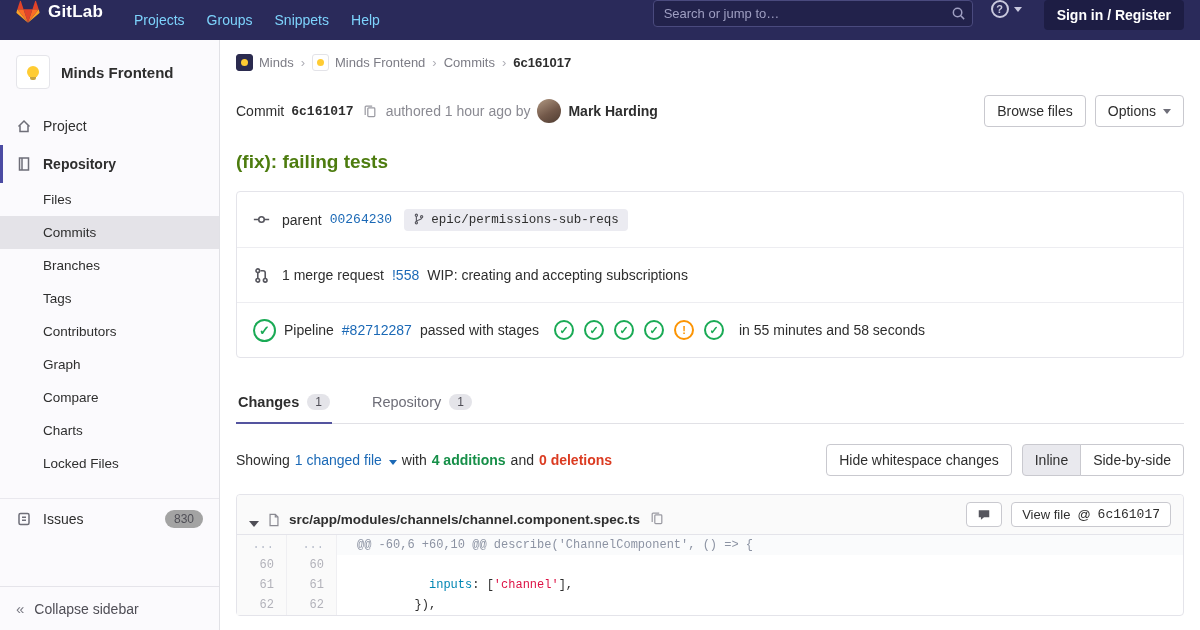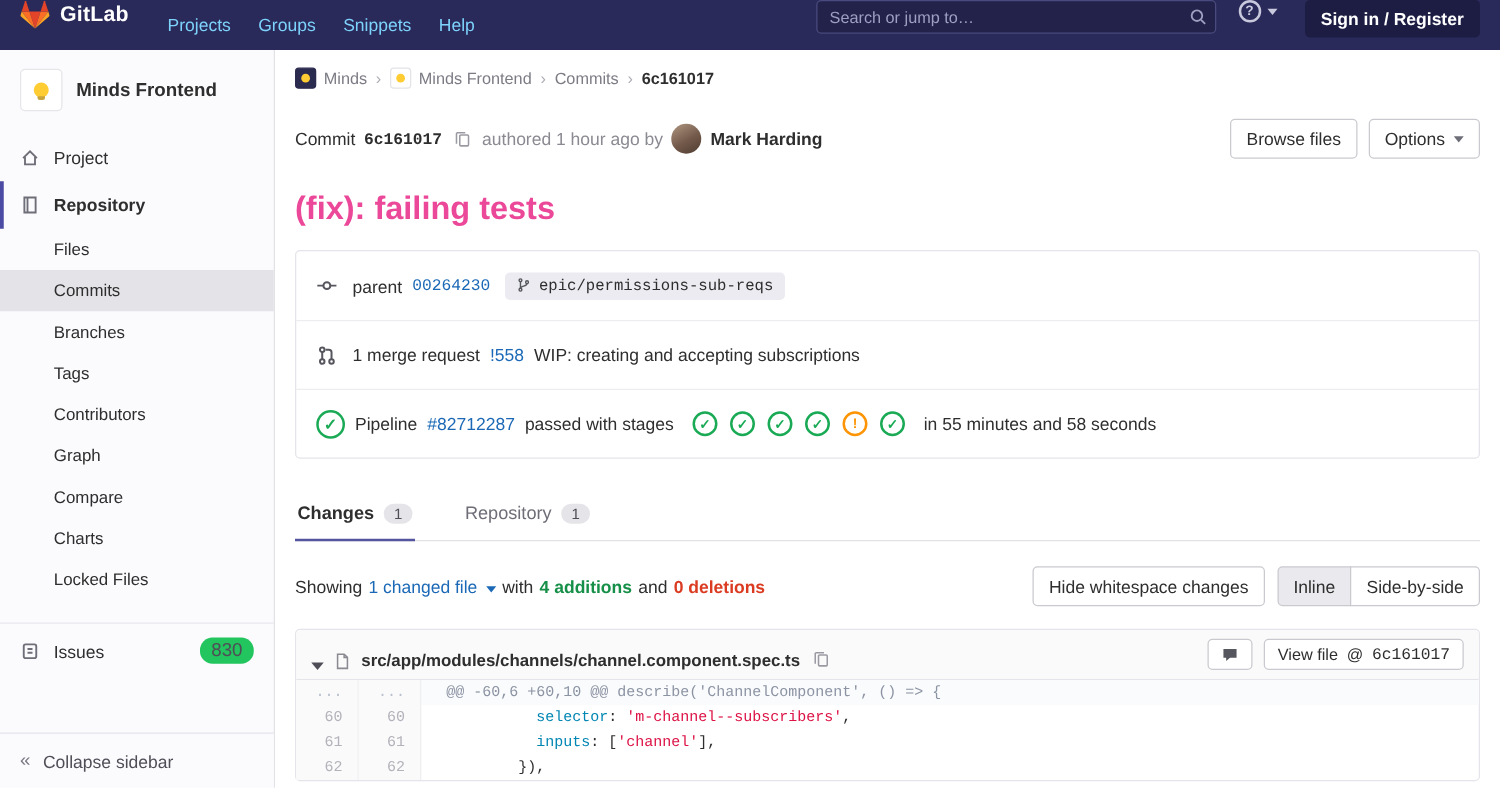--- a/index.html
+++ b/index.html
@@ -33,21 +33,21 @@
   .bulb::after{content:"";position:absolute;left:3px;top:11px;width:6px;height:3px;background:#c9a43e;border-radius:0 0 2px 2px}
   .context-title{font-weight:bold;font-size:15px;color:#2e2e2e}
   .nav-list{list-style:none;margin-top:4px}
   .nav-item{display:flex;align-items:center;gap:11px;padding:11px 16px;font-size:14px;color:#2e2e2e;cursor:pointer}
   .nav-item .icon{color:#6e6e78;display:flex;width:16px;flex:none}
   .nav-item.active-section{border-left:3px solid #4b4ba3;padding-left:13px;font-weight:bold}
   .sub-list{list-style:none;padding-bottom:6px}
   .sub-list li{padding:9px 16px 9px 43px;font-size:13.5px;color:#2e2e2e;cursor:pointer}
   .sub-list li.active{background:#e4e3e8}
   .issues-wrap{border-top:1px solid #e9e8ee;margin-top:12px}
-  .count-badge{margin-left:auto;background:#22c55e;color:#4f4e56;border-radius:10px;padding:2px 9px;font-size:15px}
+  .count-badge{margin-left:auto;background:#a3a3a3;color:#4f4e56;border-radius:10px;padding:2px 9px;font-size:12px}
   .collapse-btn{position:absolute;bottom:0;left:0;right:0;border-top:1px solid #e5e4ea;padding:13px 16px;display:flex;align-items:center;gap:10px;color:#4f4e56;font-size:14px;cursor:pointer;background:#fbfafd}
   .collapse-icon::before{content:"«";color:#7a7a84;font-size:15px}
 
   
   .main{margin-left:220px;padding:10px 16px 0;background:#fff}
   .breadcrumb{display:flex;align-items:center;gap:7px;font-size:13px;color:#7c7c85;padding:4px 0 10px}
   .crumb{display:flex;align-items:center;gap:6px;cursor:pointer}
   .crumb-avatar{width:17px;height:17px;border-radius:3px;border:1px solid #e3e3e8;background:#fff;display:flex;align-items:center;justify-content:center;flex:none}
   .crumb-avatar.dark{background:#2b2b4f;border-color:#2b2b4f}
   .crumb-avatar .bulb{width:7px;height:7px}
@@ -59,21 +59,21 @@
   .commit-label{color:#2e2e2e}
   .commit-sha{font-weight:bold;font-size:13px;color:#2e2e2e}
   .icon-btn{background:none;border:none;color:#9a9aa2;cursor:pointer;display:flex;align-items:center;padding:2px}
   .muted{color:#8a8a92}
   .author-avatar{width:24px;height:24px;border-radius:50%;background:linear-gradient(150deg,#a08773 15%,#73594a 55%,#4e3c31);flex:none}
   .author-name{font-weight:bold;color:#2e2e2e}
   .commit-actions{margin-left:auto;display:flex;gap:9px}
   .btn{background:#fff;border:1px solid #c9c9cf;border-radius:4px;color:#2e2e2e;font-size:14px;padding:7px 12px;cursor:pointer;font-family:"Liberation Sans",sans-serif;display:inline-flex;align-items:center;gap:7px}
   .btn .caret{color:#6e6e78}
 
-  .commit-title{font-size:26px;font-weight:bold;color:#ec4899;margin:24px 0 18px}
+  .commit-title{font-size:19px;font-weight:bold;color:#4d7c0f;margin:24px 0 18px}
 
   .info-box{border:1px solid #e4e4ea;border-radius:4px}
   .info-row{display:flex;align-items:center;gap:8px;padding:0 16px;height:55px}
   .info-row + .info-row{border-top:1px solid #ededf1}
   .info-row .row-icon{color:#56565e;display:flex;margin-right:4px}
   .link{color:#1b69b6;text-decoration:none;cursor:pointer}
   .sha-link{font-size:13px}
   .ref-badge{display:inline-flex;align-items:flex-start;gap:6px;background:#ebebf1;border-radius:4px;padding:4px 9px;font-size:12.5px;color:#2e2e2e;margin-left:4px;cursor:pointer}
   .ref-badge .icon{color:#56565e;display:flex}
 
@@ -372,21 +372,20 @@
 
     <div class="diff">
       <div class="diff-row meta">
         <span class="ln">...</span>
         <span class="ln">...</span>
         <span class="code">@@ -60,6 +60,10 @@ describe('ChannelComponent', () =&gt; {</span>
       </div>
       <div class="diff-row">
         <span class="ln">60</span>
         <span class="ln">60</span>
-        <span class="code"><span>          </span><span class="tok-key">selector</span><span>: </span><span></span><span class="tok-str">'m-channel--subscribers'</span><span>,</span></span>
       </div>
       <div class="diff-row">
         <span class="ln">61</span>
         <span class="ln">61</span>
         <span class="code"><span>          </span><span class="tok-key">inputs</span><span>: </span><span>[</span><span class="tok-str">'channel'</span><span>],</span></span>
       </div>
       <div class="diff-row">
         <span class="ln">62</span>
         <span class="ln">62</span>
         <span class="code"><span>        </span><span class="tok-key"></span><span></span><span></span><span class="tok-str"></span><span>}),</span></span>

